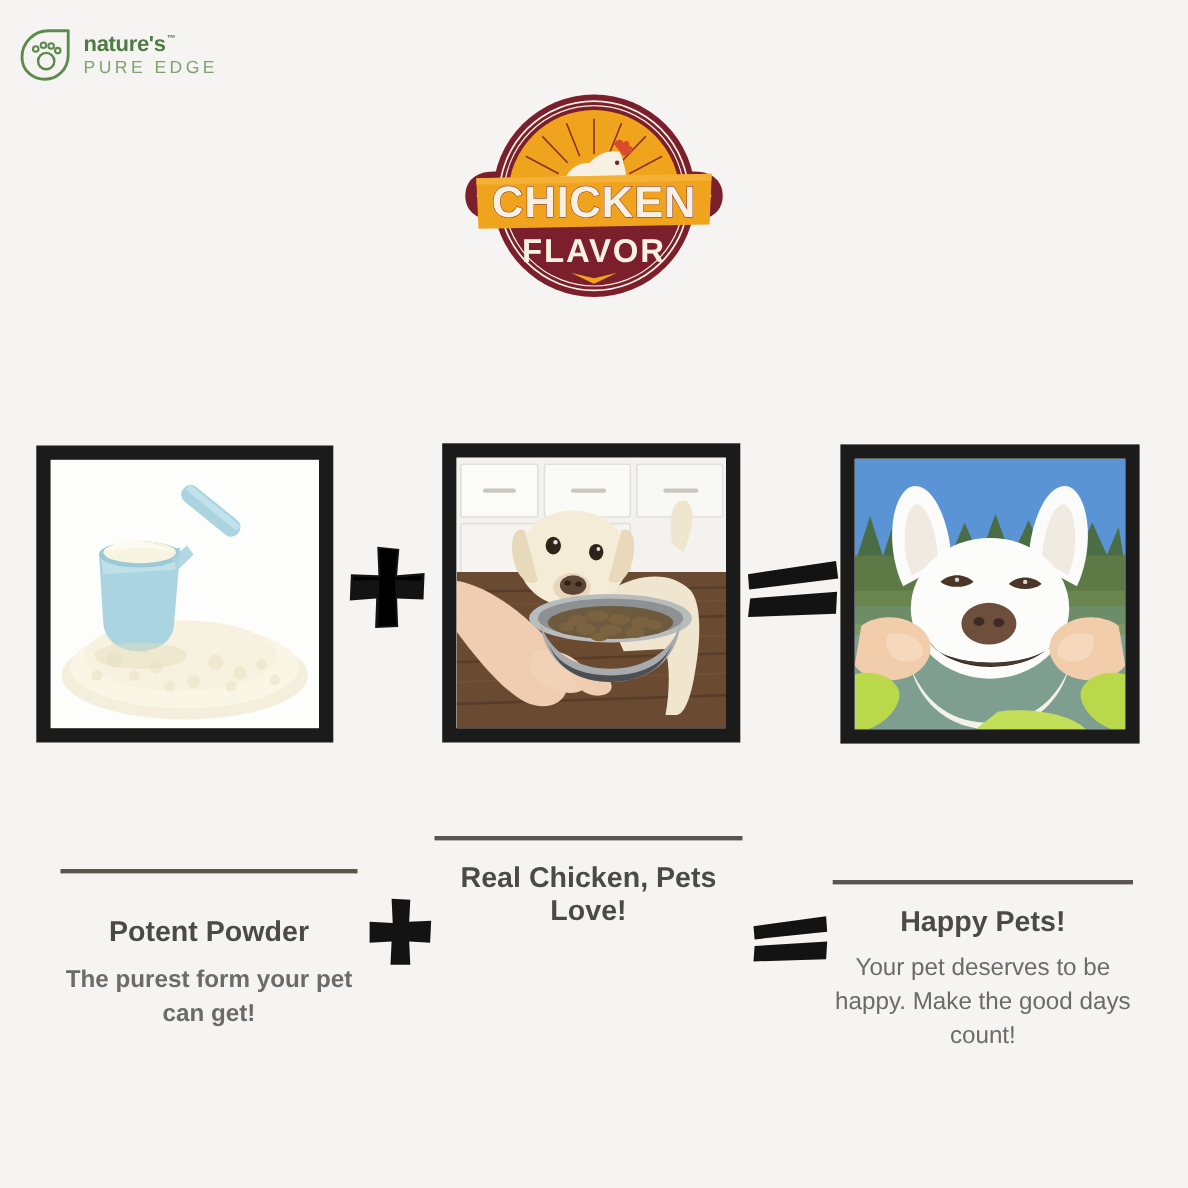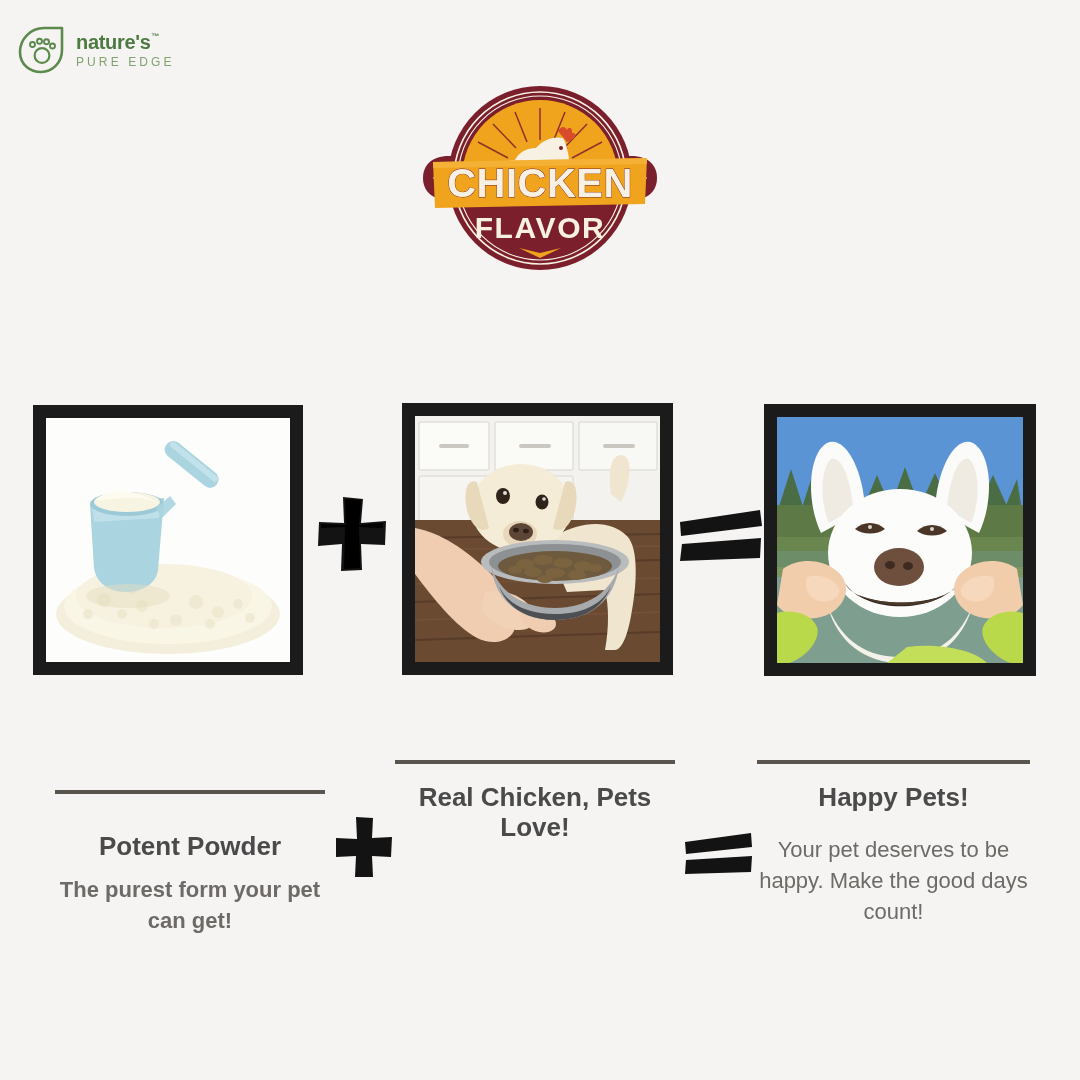--- a/index.html
+++ b/index.html
@@ -14,21 +14,21 @@
   
   #brand { position: absolute; left: 16px; top: 24px; display: flex; align-items: center; gap: 10px; }
   #brand-mark { width: 50px; height: 50px; }
   #brand-words { display: flex; flex-direction: column; line-height: 1; padding-top: 2px; }
   #brand-name {
     font-size: 20px; font-weight: bold; color: #4e7b42; letter-spacing: -0.3px;
     display: flex; align-items: flex-start;
   }
   #brand-tm { font-size: 8px; font-weight: bold; margin-left: 1px; margin-top: 1px; }
   #brand-sub {
-    font-size: 12px; color: #7fa26f; letter-spacing: 3.1px; margin-top: 4px; font-weight: normal;
+    font-size: 16px; color: #7fa26f; letter-spacing: 3.1px; margin-top: 4px; font-weight: normal;
   }
 
   
   #badge { position: absolute; left: 415px; top: 78px; width: 250px; height: 200px; }
 
   
   .photo-frame {
     position: absolute; background: #1b1b1b; padding: 13px;
   }
   .photo-inner { width: 100%; height: 100%; overflow: hidden; position: relative; background: #fff; }
@@ -40,29 +40,29 @@
   .op { position: absolute; }
   #op-plus-top  { left: 316px; top: 495px; width: 72px; height: 78px; }
   #op-eq-top    { left: 676px; top: 506px; width: 88px; height: 60px; }
   #op-plus-bot  { left: 334px; top: 815px; width: 60px; height: 64px; }
   #op-eq-bot    { left: 682px; top: 830px; width: 72px; height: 48px; }
 
   
   .col { position: absolute; text-align: center; }
   #col1 { left: 55px;  top: 790px; width: 270px; }
   #col2 { left: 395px; top: 760px; width: 280px; }
-  #col3 { left: 757px; top: 760px; width: 273px; }
+  #col3 { left: 757px; top: 800px; width: 273px; }
   .divider { height: 4px; background: #5a554f; width: 100%; }
   .col-title {
     font-size: 26px; font-weight: bold; color: #4a4a4a; line-height: 1.16;
     margin-top: 18px;
   }
   #col1 .col-title { margin-top: 37px; }
   .col-body {
-    font-size: 22px; color: #6d6a67; line-height: 1.4; margin-top: 23px; font-weight: normal;
+    font-size: 22px; color: #6d6a67; line-height: 1.4; margin-top: 12px; font-weight: normal;
   }
   #col1 .col-body { margin-top: 14px; font-weight: bold; }
 </style>
 </head>
 <body>
 
 <div id="page">
 
   <div id="brand">
     <span id="brand-mark">

